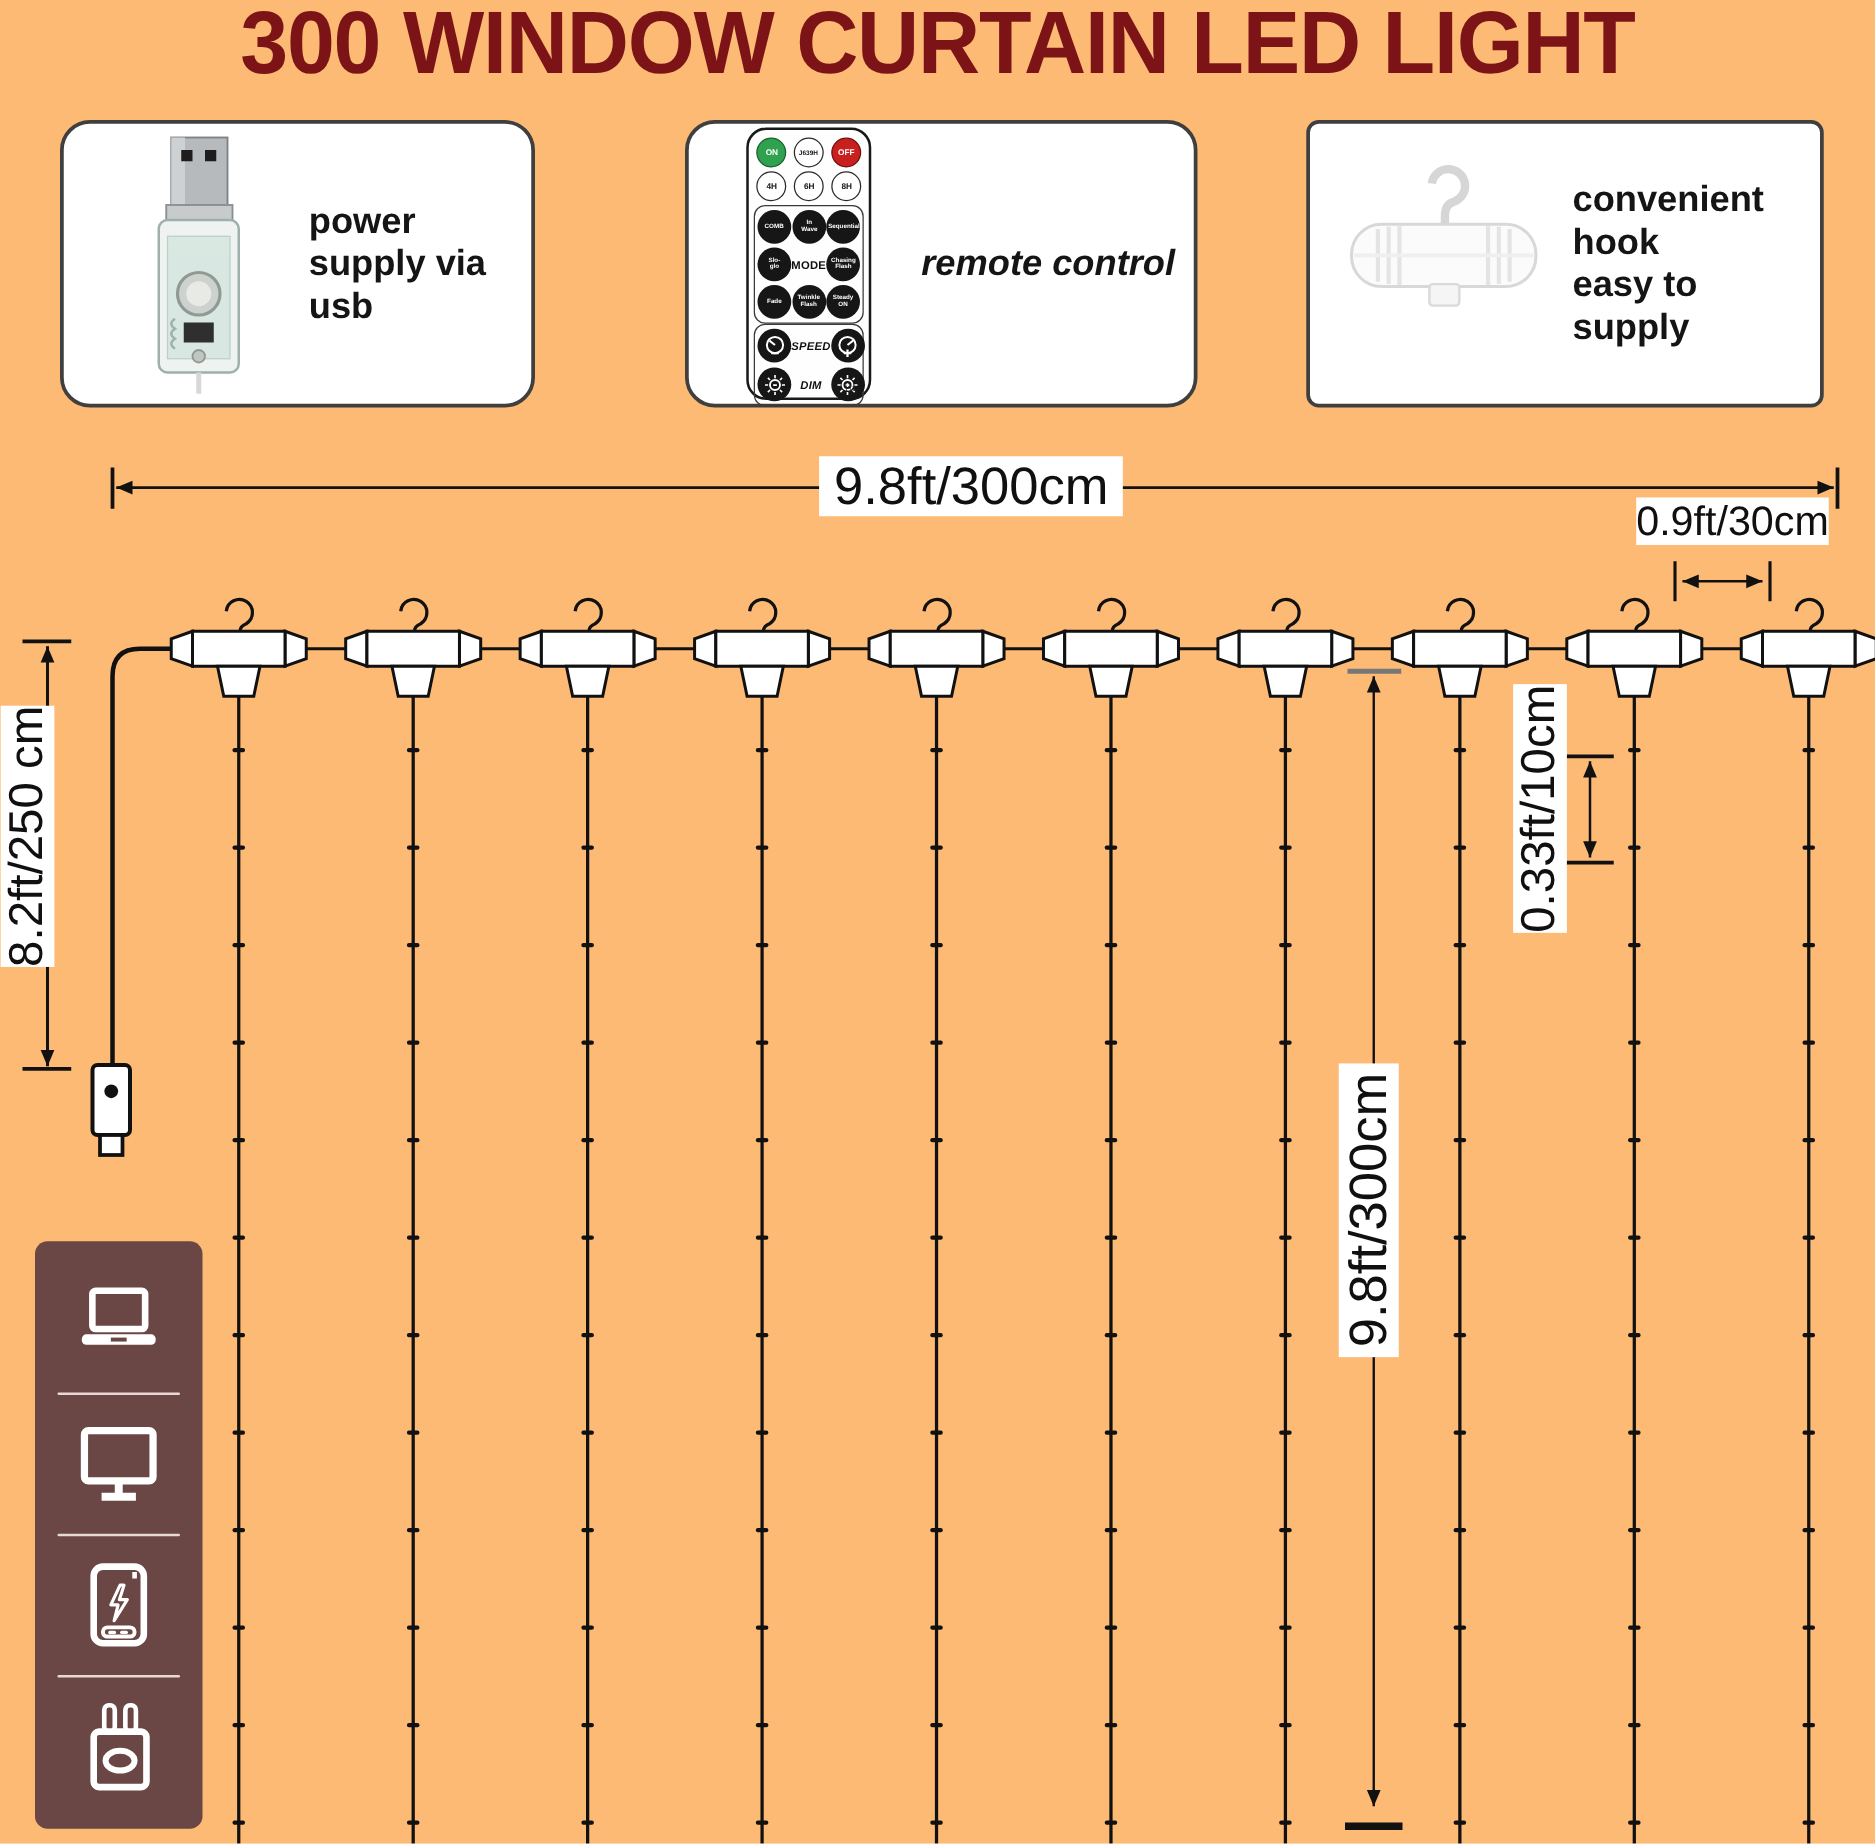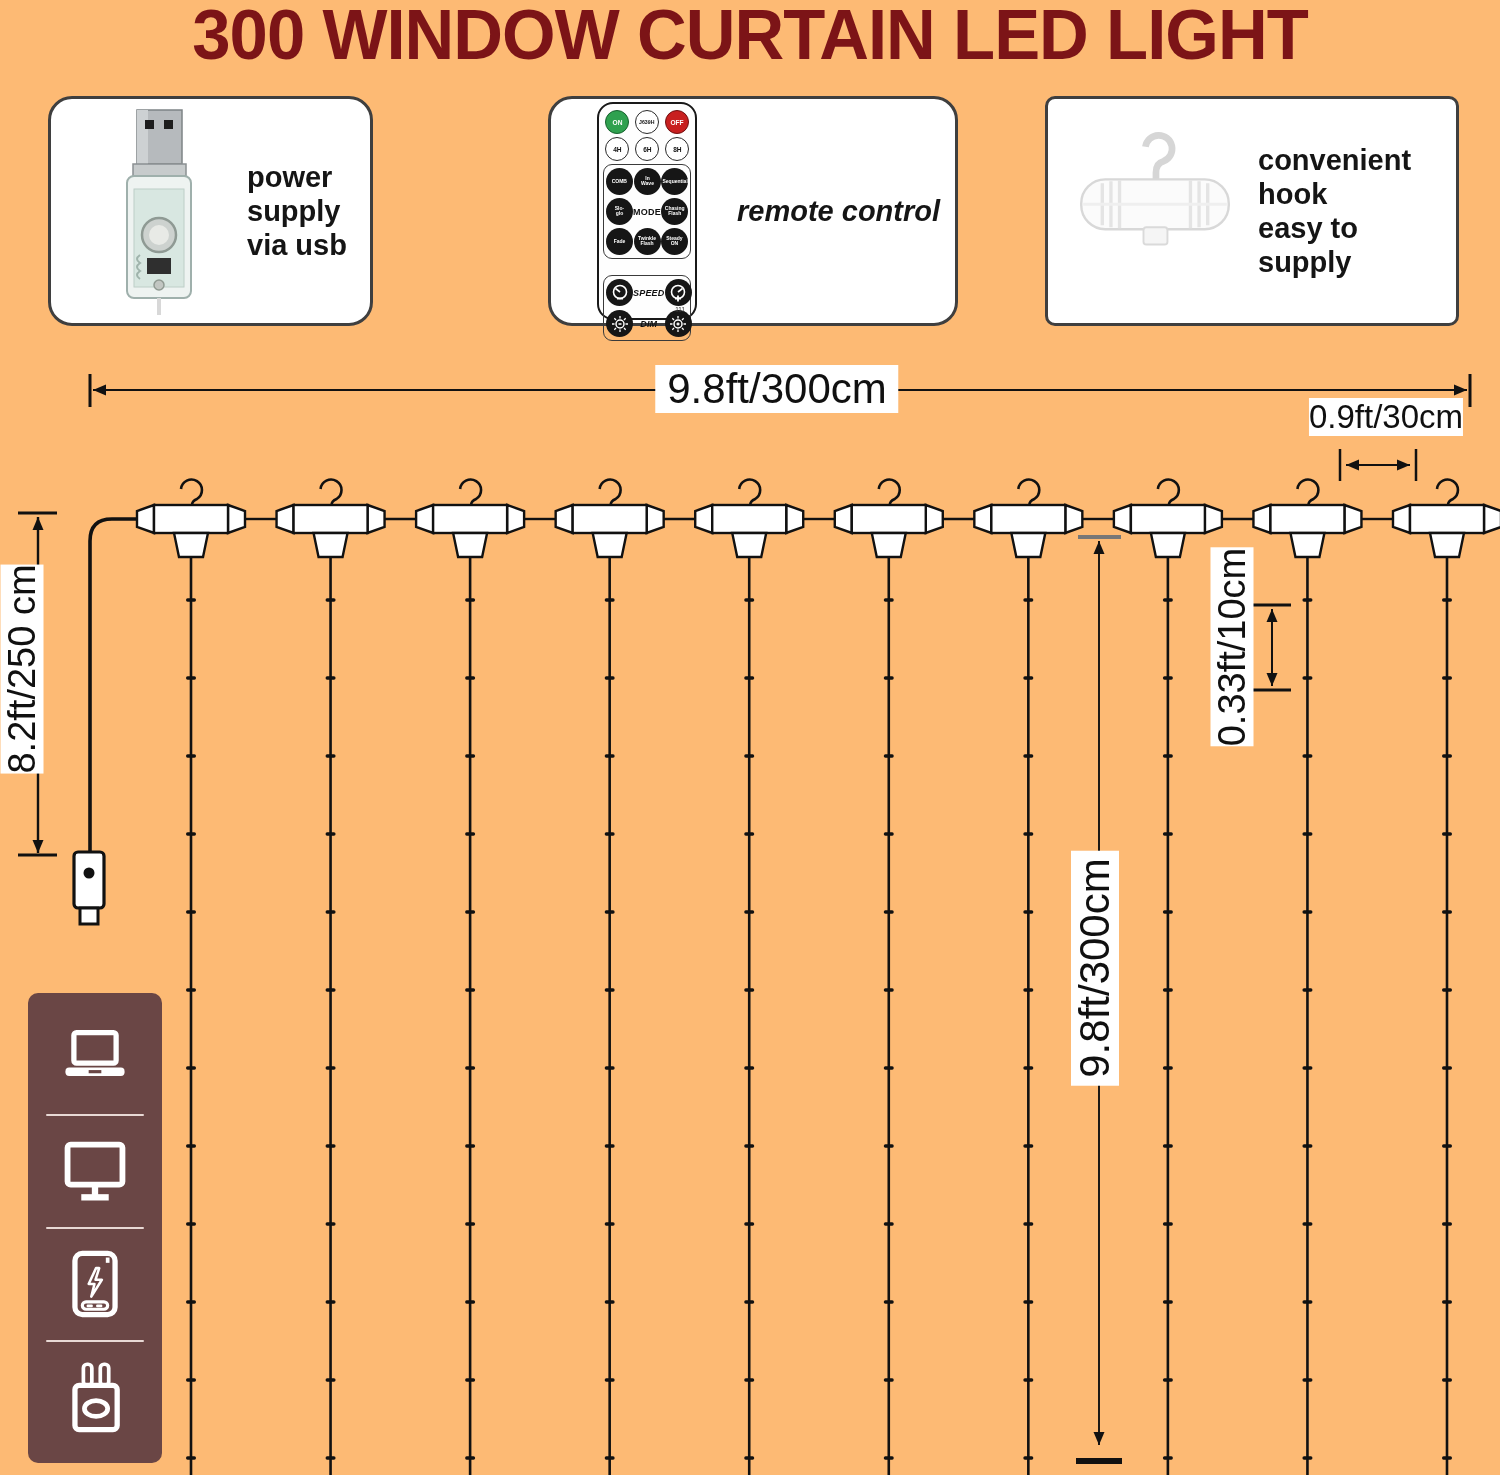--- a/index.html
+++ b/index.html
@@ -8,39 +8,39 @@
   #canvas{position:relative;width:1500px;height:1475px;background:#fdba74;overflow:hidden;}
 
   
   #title{position:absolute;left:0;top:-6px;width:1500px;text-align:center;
     font-size:71px;font-weight:bold;letter-spacing:-1px;white-space:nowrap;
     transform:scaleX(.97);}
 
   
   .fbox{position:absolute;top:96px;height:230px;border:3px solid #3f3f3f;border-radius:24px;
     background:#fff;display:flex;align-items:center;}
-  #fbox-usb{left:48px;width:325px;}
+  #fbox-usb{left:48px;width:380px;}
   #fbox-remote{left:548px;width:410px;}
   #fbox-hook{left:1045px;width:414px;border-radius:10px;}
   .fbox .flabel{font-size:29px;font-weight:bold;color:#151515;line-height:1.18;}
   #fbox-usb .flabel{margin-left:22px;}
   #fbox-remote .flabel{margin-left:40px;font-style:italic;}
   #fbox-hook .flabel{margin-left:12px;}
 
   
   #remote{position:relative;margin-left:46px;width:100px;height:218px;background:#fefefe;
     border:2.5px solid #191919;border-radius:16px;padding:6px 4px 2px 4px;flex-shrink:0;}
   .r-row{display:flex;justify-content:space-between;padding:0 2px;margin-bottom:3px;}
   .rbtn{width:24px;height:24px;border-radius:50%;display:flex;align-items:center;justify-content:center;
     border:1.5px solid #2a2a2a;background:#fff;color:#111;overflow:hidden;}
   .rbtn.green{background:#2fa14f;border-color:#17612e;color:#fff;}
   .rbtn.red{background:#c81f1f;border-color:#701010;color:#fff;}
   .rbtn .t{font-size:10px;font-weight:bold;transform:scale(.66);white-space:nowrap;}
   .rbtn .t.small{transform:scale(.52);}
-  .rgroup{border:1.5px solid #3a3a3a;border-radius:9px;padding:3px 2px;margin-bottom:16px;}
+  .rgroup{border:1.5px solid #3a3a3a;border-radius:9px;padding:3px 2px;margin-bottom:0;}
   .rgrid{display:grid;grid-template-columns:repeat(3,1fr);row-gap:3px;justify-items:center;align-items:center;}
   .kbtn{width:27px;height:27px;border-radius:50%;background:#161616;color:#fff;
     display:flex;align-items:center;justify-content:center;overflow:hidden;}
   .kbtn .t{display:block;width:46px;font-size:10px;font-weight:bold;line-height:1.02;text-align:center;
     transform:scale(.5);}
   .rword{font-size:9px;font-weight:bold;color:#111;letter-spacing:.2px;}
   #remote .model{position:absolute;right:9px;bottom:3px;font-size:8px;transform:scale(.8);color:#333;}
 
   
   .dimtext{position:absolute;color:#101010;white-space:nowrap;background:#fff;}

